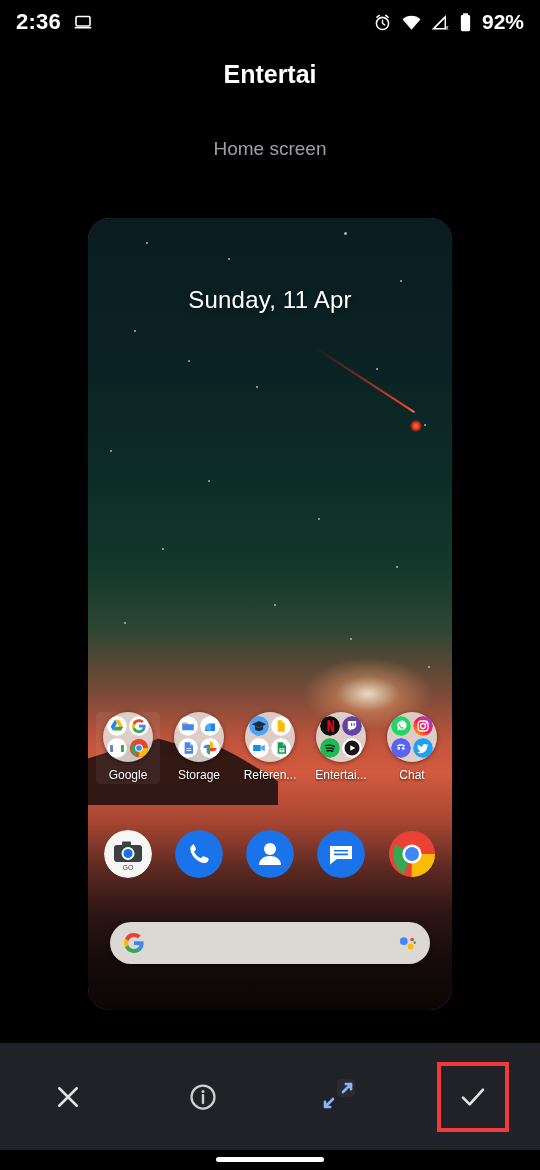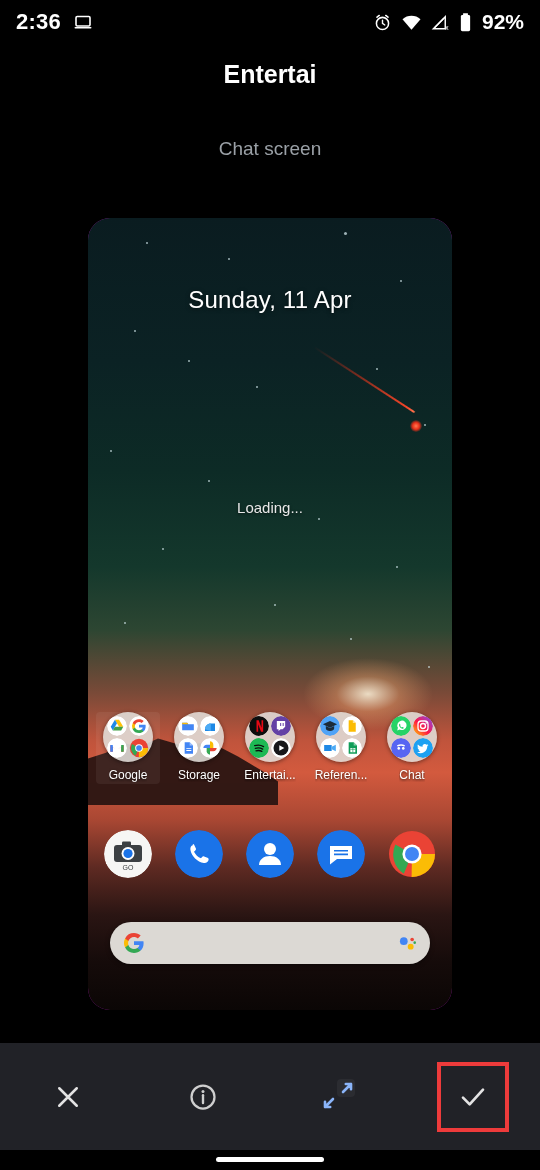--- a/index.html
+++ b/index.html
@@ -182,21 +182,21 @@
         <rect x="2" y="3" width="10" height="17.5" rx="1.6" fill="#fff"></rect>
       </svg>
       <span class="sb-battery-text">92%</span>
     </span>
   </div>
 
   <div class="page-title">Entertai</div>
 
   <div class="tabs">
     <div class="tab unselected">
-      <span>Chat screen</span>
+      <span>Home screen</span>
     </div>
   </div>
 
   <div class="preview-card">
     <div class="wallpaper"></div>
 
     <div class="stars">
       <span class="star" style="left:58px;  top:24px;  width:2px; height:2px;"></span>
       <span class="star" style="left:140px; top:40px;  width:2px; height:2px;"></span>
       <span class="star" style="left:256px; top:14px;  width:3px; height:3px;"></span>
@@ -215,21 +215,20 @@
       <span class="star" style="left:262px; top:420px; width:2px; height:2px;"></span>
       <span class="star" style="left:36px;  top:404px; width:2px; height:2px;"></span>
       <span class="star" style="left:340px; top:448px; width:2px; height:2px;"></span>
     </div>
 
     <div class="meteor"></div>
     <div class="meteor-head"></div>
     <div class="mountain"></div>
 
     <div class="wp-date">Sunday, 11 Apr</div>
-    <div class="wp-loading">Loading...</div>
 
     <div class="folder-row">
 
       <div class="folder-cell highlighted">
         <div class="folder-circle">
           <svg class="mini" viewBox="0 0 24 24">
               <circle cx="12" cy="12" r="12" fill="#fff"></circle>
               <path d="M9.5 4.5h5l5 8.5h-5z" fill="#ffc107"></path>
               <path d="M9.5 4.5 4.5 13l2.5 4.3 5-8.6z" fill="#1e88e5"></path>
               <path d="M7 17.3h10l2.5-4.3H9.5z" fill="#43a047"></path>
@@ -283,44 +282,20 @@
               <path d="M12 20c-2.2 0-4-1.8-4-4v-4h4z" fill="#34a853"></path>
               <path d="M4 12c0-2.2 1.8-4 4-4h4v4z" fill="#4285f4"></path>
             </svg>
         </div>
         <div class="folder-label">Storage</div>
       </div>
 
       <div class="folder-cell">
         <div class="folder-circle">
           <svg class="mini" viewBox="0 0 24 24">
-              <circle cx="12" cy="12" r="12" fill="#0d0d0d"></circle>
-              <path d="M9 5h2.6l3.4 9V5H17v14h-2.6L11 10v9H9z" fill="#e50914"></path>
-            </svg>
-          <svg class="mini" viewBox="0 0 24 24">
-              <circle cx="12" cy="12" r="12" fill="#6441a5"></circle>
-              <path d="M7 6h10v7l-3 3h-2.5L9 18v-2H7z" fill="#fff"></path>
-              <path d="M11 8.5h1.2v3.5H11zm3 0h1.2v3.5H14z" fill="#6441a5"></path>
-            </svg>
-          <svg class="mini" viewBox="0 0 24 24">
-              <circle cx="12" cy="12" r="12" fill="#1db954"></circle>
-              <path d="M6.8 9.2c3.6-1.1 7.6-.8 10.6 1.1M7.6 12.4c3-.9 6.3-.6 8.8.9M8.4 15.4c2.4-.7 5-.5 7 .7" stroke="#0d0d0d" stroke-width="1.6" fill="none" stroke-linecap="round"></path>
-            </svg>
-          <svg class="mini" viewBox="0 0 24 24">
-              <circle cx="12" cy="12" r="12" fill="#fff"></circle>
-              <circle cx="12" cy="12" r="9" fill="#17171a"></circle>
-              <path d="M10 8.6 16 12l-6 3.4z" fill="#fff"></path>
-            </svg>
-        </div>
-        <div class="folder-label">Entertai...</div>
-      </div>
-
-      <div class="folder-cell">
-        <div class="folder-circle">
-          <svg class="mini" viewBox="0 0 24 24">
               <circle cx="12" cy="12" r="12" fill="#4fa3f7"></circle>
               <path d="M12 6 3.5 10 12 14l8.5-4z" fill="#1c2b38"></path>
               <path d="M7 12v3c0 1.7 2.3 3 5 3s5-1.3 5-3v-3l-5 2.4z" fill="#1c2b38"></path>
             </svg>
           <svg class="mini" viewBox="0 0 24 24">
               <circle cx="12" cy="12" r="12" fill="#fff"></circle>
               <path d="M8 5h5l3.5 3.5V19H8z" fill="#fbbc04"></path>
               <path d="M13 5l3.5 3.5H13z" fill="#fde293"></path>
             </svg>
           <svg class="mini" viewBox="0 0 24 24">
@@ -330,20 +305,44 @@
             </svg>
           <svg class="mini" viewBox="0 0 24 24">
               <circle cx="12" cy="12" r="12" fill="#fff"></circle>
               <path d="M8 5h6l4 4v10H8z" fill="#0f9d58"></path>
               <path d="M14 5l4 4h-4z" fill="#87ceac"></path>
               <path d="M10 12h6v5h-6z" fill="#fff"></path>
               <path d="M10 13.5h6M13 12v5" stroke="#0f9d58" stroke-width=".8"></path>
             </svg>
         </div>
         <div class="folder-label">Referen...</div>
+      </div>
+
+      <div class="folder-cell">
+        <div class="folder-circle">
+          <svg class="mini" viewBox="0 0 24 24">
+              <circle cx="12" cy="12" r="12" fill="#0d0d0d"></circle>
+              <path d="M9 5h2.6l3.4 9V5H17v14h-2.6L11 10v9H9z" fill="#e50914"></path>
+            </svg>
+          <svg class="mini" viewBox="0 0 24 24">
+              <circle cx="12" cy="12" r="12" fill="#6441a5"></circle>
+              <path d="M7 6h10v7l-3 3h-2.5L9 18v-2H7z" fill="#fff"></path>
+              <path d="M11 8.5h1.2v3.5H11zm3 0h1.2v3.5H14z" fill="#6441a5"></path>
+            </svg>
+          <svg class="mini" viewBox="0 0 24 24">
+              <circle cx="12" cy="12" r="12" fill="#1db954"></circle>
+              <path d="M6.8 9.2c3.6-1.1 7.6-.8 10.6 1.1M7.6 12.4c3-.9 6.3-.6 8.8.9M8.4 15.4c2.4-.7 5-.5 7 .7" stroke="#0d0d0d" stroke-width="1.6" fill="none" stroke-linecap="round"></path>
+            </svg>
+          <svg class="mini" viewBox="0 0 24 24">
+              <circle cx="12" cy="12" r="12" fill="#fff"></circle>
+              <circle cx="12" cy="12" r="9" fill="#17171a"></circle>
+              <path d="M10 8.6 16 12l-6 3.4z" fill="#fff"></path>
+            </svg>
+        </div>
+        <div class="folder-label">Entertai...</div>
       </div>
 
       <div class="folder-cell">
         <div class="folder-circle">
           <svg class="mini" viewBox="0 0 24 24">
               <circle cx="12" cy="12" r="12" fill="#25d366"></circle>
               <path d="M7.5 17.5 8.3 14a5.6 5.6 0 1 1 2.2 2.1z" fill="#fff"></path>
               <path d="M10.2 9.4c.3-.1.5 0 .7.4l.5 1c.1.3 0 .5-.2.7l-.3.3c.5 1 1.2 1.6 2.1 2l.4-.4c.2-.2.4-.2.6-.1l1 .5c.3.2.4.4.3.7-.2.7-1 1-1.7.8-1.9-.5-3.6-2.2-4-4.1-.1-.7.2-1.4.6-1.8z" fill="#25d366"></path>
             </svg>
           <svg class="mini" viewBox="0 0 24 24">

